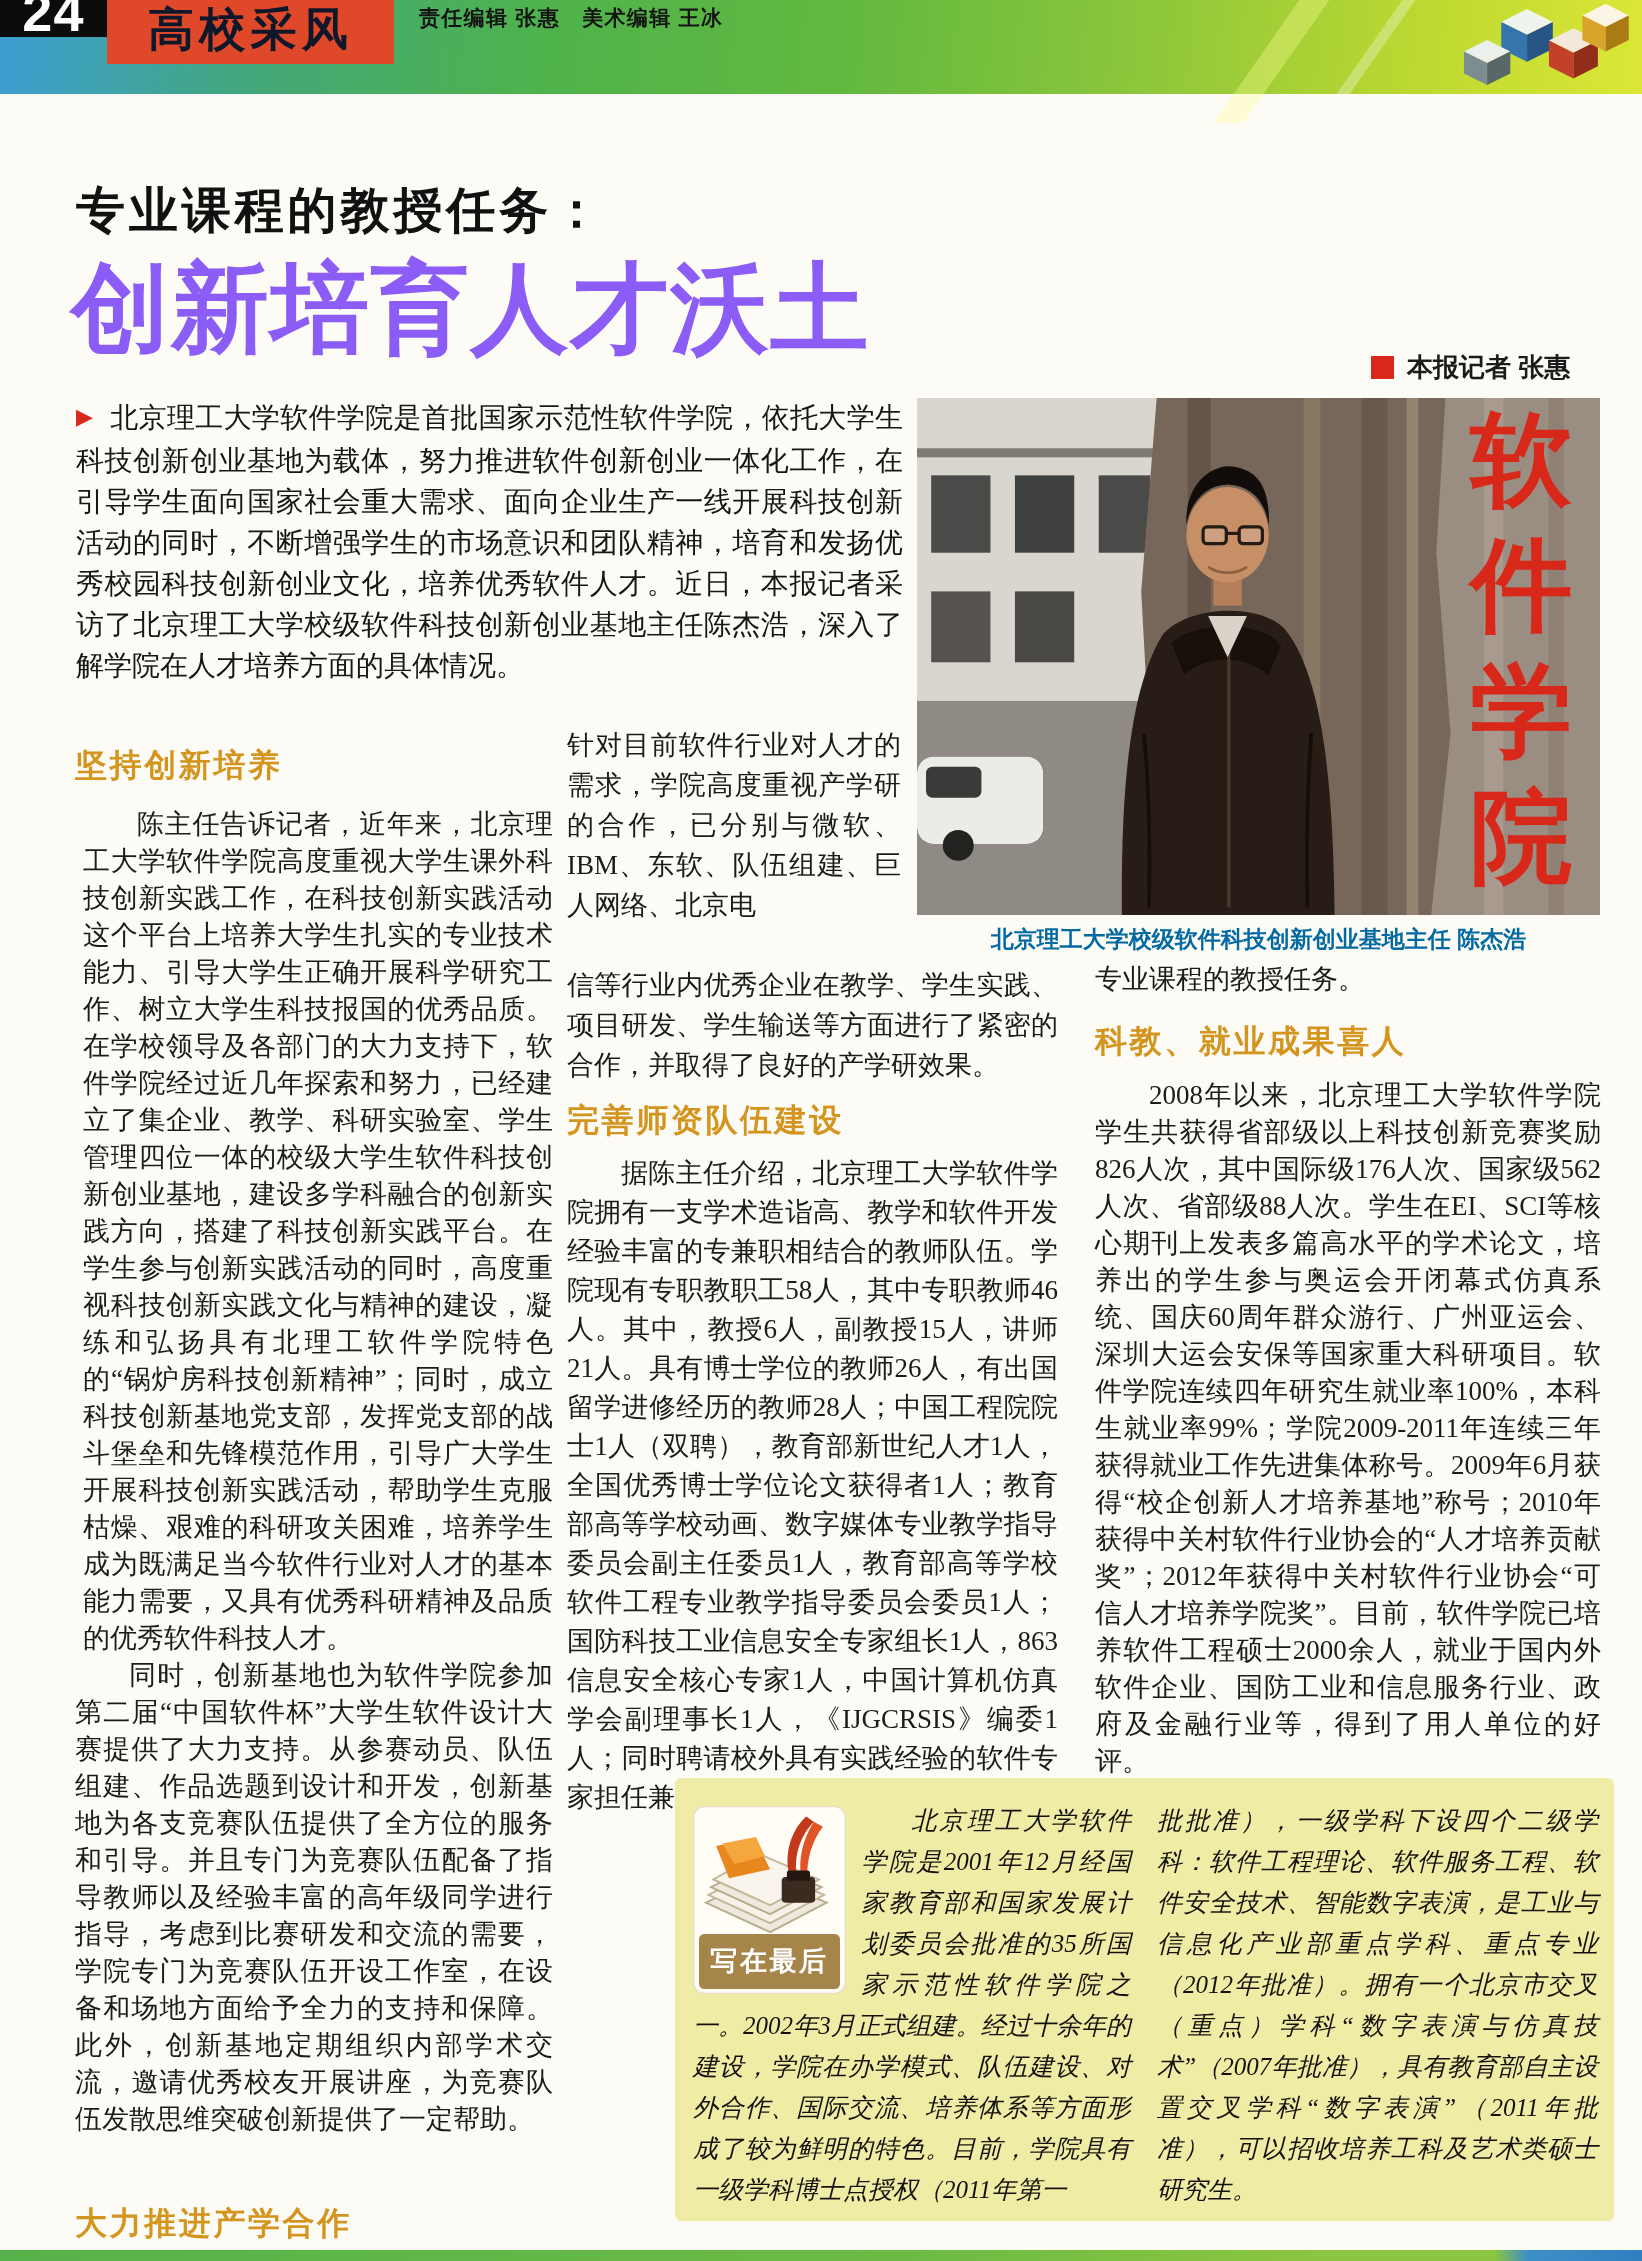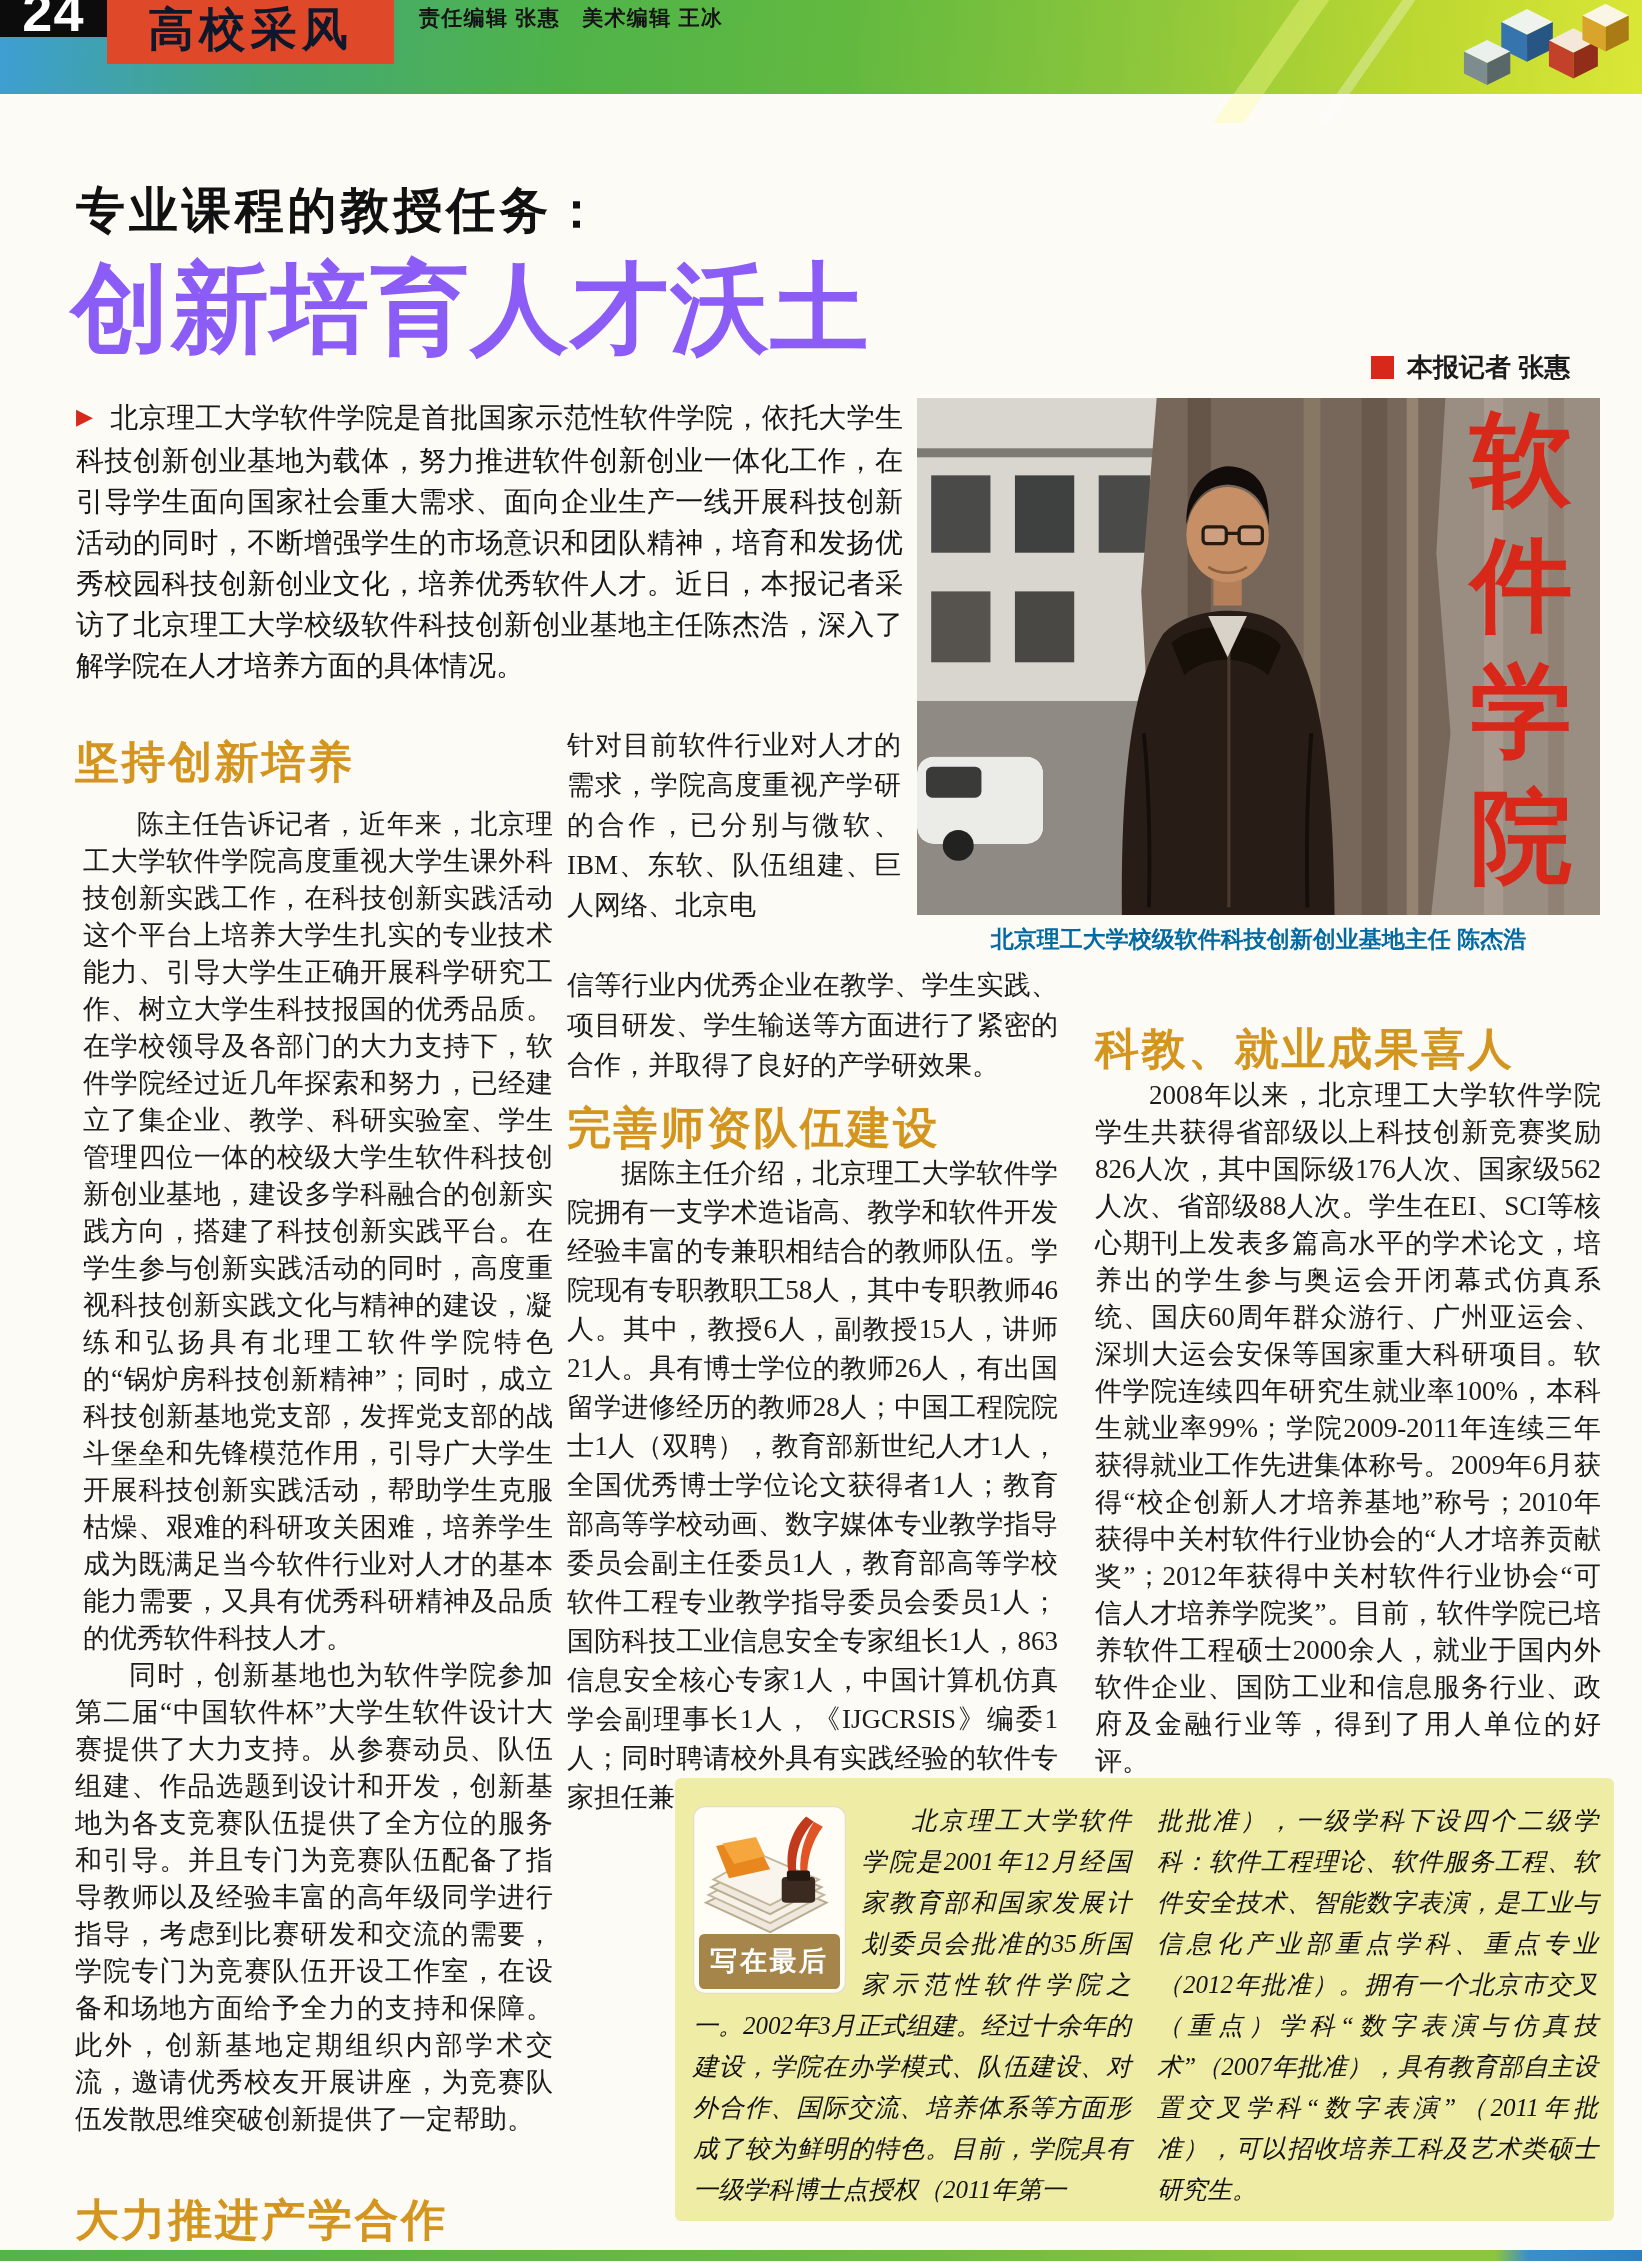--- a/index.html
+++ b/index.html
@@ -32,22 +32,22 @@
   .lead{position:absolute;left:76px;top:397px;width:827px;font-size:28px;line-height:41px;
     text-align:justify;font-weight:500;color:#161616;}
   .lead .tri{color:#d8281c;font-size:22px;margin-right:17px;position:relative;top:-2.6px;}
   
   .photo{position:absolute;left:917px;top:398px;width:683px;height:517px;background:#b9b2a8;}
   .photo svg{display:block;width:100%;height:100%;}
   .caption{position:absolute;left:917px;top:924px;width:683px;text-align:center;
     font-family:"Liberation Sans","DejaVu Sans",sans-serif;font-weight:700;font-size:23px;color:#0369a1;}
   
   .jtext{text-align:justify;}
-  .h-org{color:#d4951f;font-family:Liberation Mono, monospace;font-weight:700;
-    font-size:44px;letter-spacing:2.6px;}
+  .h-org{color:#d4951f;font-family:Liberation Serif, serif;font-weight:700;
+    font-size:32px;letter-spacing:2.6px;}
   .col1{position:absolute;left:75px;top:747px;width:478px;font-size:27px;line-height:37px;}
   .col1 .p1{margin:22px 0 0 8px;text-indent:2em;}
   .col1 .p2{margin:0;text-indent:2em;}
   .col1 .h2x{margin-top:67px;}
   .col2a{position:absolute;left:567px;top:725px;width:334px;font-size:27px;line-height:40px;}
   .col2b{position:absolute;left:567px;top:965px;width:491px;font-size:27px;line-height:40px;}
   .col2h{position:absolute;left:567px;top:1099px;}
   .col2p{position:absolute;left:567px;top:1154px;width:491px;font-size:27px;line-height:39px;text-indent:2em;}
   .col3p0{position:absolute;left:1095px;top:961px;width:506px;font-size:27px;line-height:37px;}
   .col3h{position:absolute;left:1095px;top:1020px;}
@@ -177,20 +177,21 @@
     <p class="p2">同时，创新基地也为软件学院参加第二届“中国软件杯”大学生软件设计大赛提供了大力支持。从参赛动员、队伍组建、作品选题到设计和开发，创新基地为各支竞赛队伍提供了全方位的服务和引导。并且专门为竞赛队伍配备了指导教师以及经验丰富的高年级同学进行指导，考虑到比赛研发和交流的需要，学院专门为竞赛队伍开设工作室，在设备和场地方面给予全力的支持和保障。此外，创新基地定期组织内部学术交流，邀请优秀校友开展讲座，为竞赛队伍发散思维突破创新提供了一定帮助。</p>
     <div class="h-org h2x">大力推进产学合作</div>
 
   </div>
 
   <div class="col2a jtext">针对目前软件行业对人才的需求，学院高度重视产学研的合作，已分别与微软、IBM、东软、队伍组建、巨人网络、北京电</div>
   <div class="col2b jtext">信等行业内优秀企业在教学、学生实践、项目研发、学生输送等方面进行了紧密的合作，并取得了良好的产学研效果。</div>
   <div class="col2h h-org">完善师资队伍建设</div>
   <div class="col2p jtext">据陈主任介绍，北京理工大学软件学院拥有一支学术造诣高、教学和软件开发经验丰富的专兼职相结合的教师队伍。学院现有专职教职工58人，其中专职教师46人。其中，教授6人，副教授15人，讲师21人。具有博士学位的教师26人，有出国留学进修经历的教师28人；中国工程院院士1人（双聘），教育部新世纪人才1人，全国优秀博士学位论文获得者1人；教育部高等学校动画、数字媒体专业教学指导委员会副主任委员1人，教育部高等学校软件工程专业教学指导委员会委员1人；国防科技工业信息安全专家组长1人，863信息安全核心专家1人，中国计算机仿真学会副理事长1人，《IJGCRSIS》编委1人；同时聘请校外具有实践经验的软件专家担任兼职教师，承担部分</div>
 
+  <div class="col3p0 jtext">专业课程的教授任务。</div>
   <div class="col3h h-org">科教、就业成果喜人</div>
   <div class="col3p1 jtext">2008年以来，北京理工大学软件学院学生共获得省部级以上科技创新竞赛奖励826人次，其中国际级176人次、国家级562人次、省部级88人次。学生在EI、SCI等核心期刊上发表多篇高水平的学术论文，培养出的学生参与奥运会开闭幕式仿真系统、国庆60周年群众游行、广州亚运会、深圳大运会安保等国家重大科研项目。软件学院连续四年研究生就业率100%，本科生就业率99%；学院2009-2011年连续三年获得就业工作先进集体称号。2009年6月获得“校企创新人才培养基地”称号；2010年获得中关村软件行业协会的“人才培养贡献奖”；2012年获得中关村软件行业协会“可信人才培养学院奖”。目前，软件学院已培养软件工程硕士2000余人，就业于国内外软件企业、国防工业和信息服务行业、政府及金融行业等，得到了用人单位的好评。</div>
 
   <div class="endnote">
     <div class="en-col1">
       <span class="en-icon">
         <svg viewBox="0 0 238 214">
           <g>
             <polygon points="20,150 120,196 208,150 108,108" fill="#efe9dd" stroke="#b9ab90" stroke-width="3"></polygon>
             <polygon points="24,138 120,182 204,138 106,96" fill="#f7f2e7" stroke="#c4b69a" stroke-width="3"></polygon>

